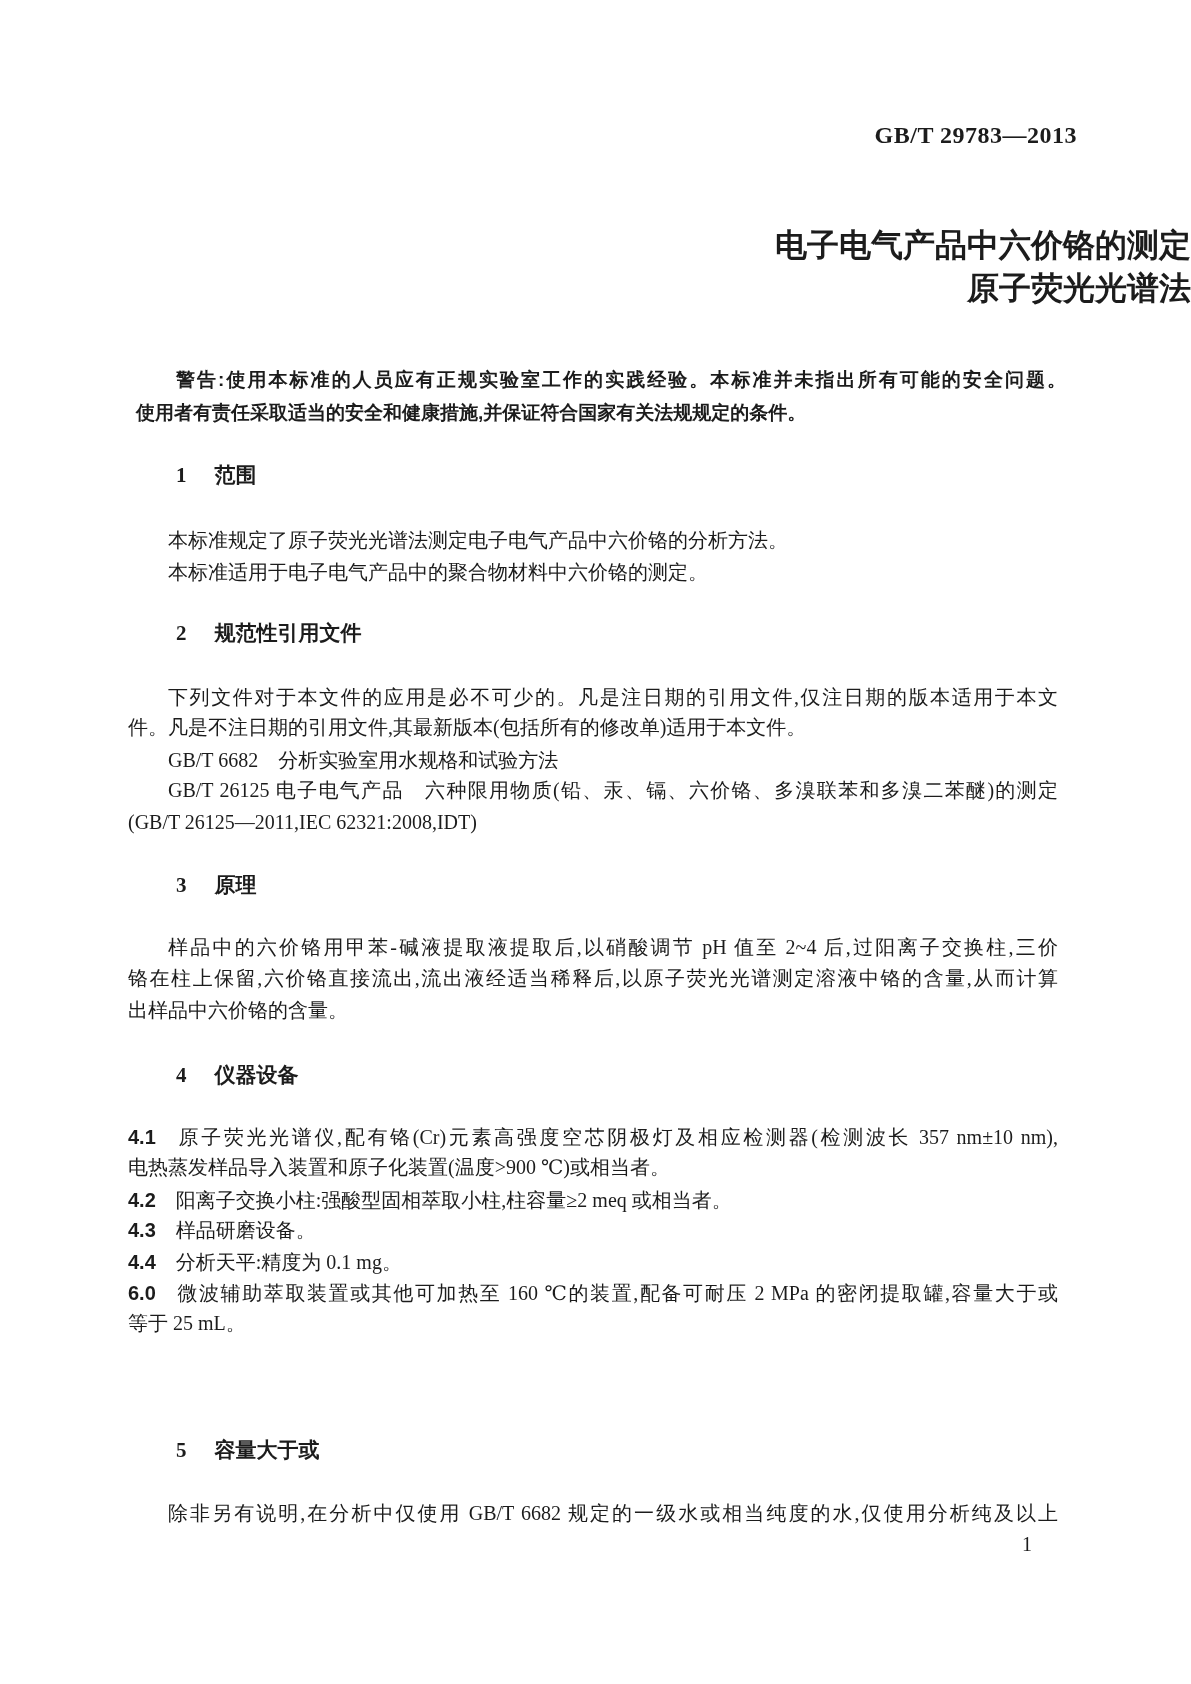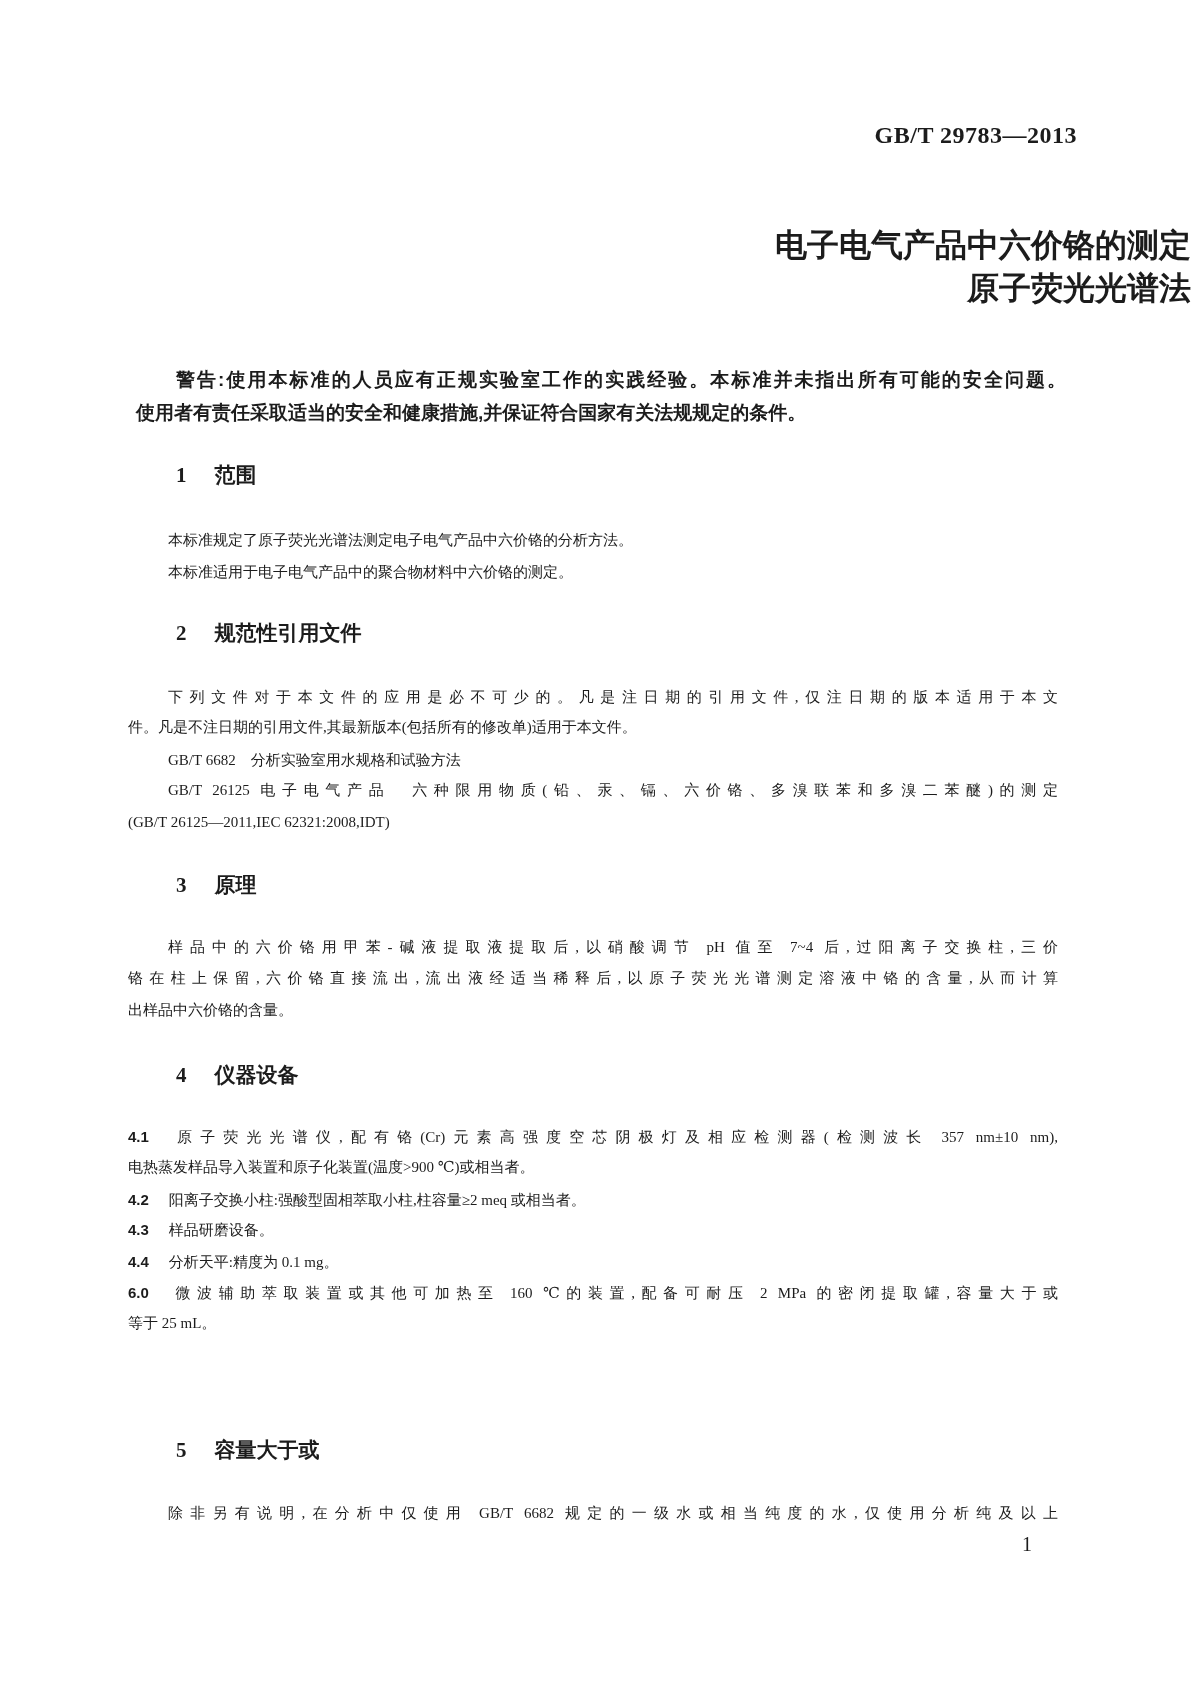--- a/index.html
+++ b/index.html
@@ -35,21 +35,21 @@
     text-align: right;
     font-family: "Liberation Sans", "DejaVu Sans", sans-serif;
     font-weight: bold;
     font-size: 32px;
     line-height: 43px;
   }
 
   .line {
     left: 128px;
     width: 930px;
-    font-size: 15px;
+    font-size: 20px;
     line-height: 30px;
     height: 30px;
     white-space: nowrap;
   }
   .jl {
     white-space: normal;
     text-align: justify;
     text-align-last: justify;
   }
   .indent { text-indent: 40px; }
@@ -112,21 +112,21 @@
   </div>
   <div class="abs line jl indent" style="top:682px">下列文件对于本文件的应用是必不可少的。凡是注日期的引用文件,仅注日期的版本适用于本文</div>
   <div class="abs line" style="top:712px">件。凡是不注日期的引用文件,其最新版本(包括所有的修改单)适用于本文件。</div>
   <div class="abs line indent" style="top:745px">GB/T 6682　分析实验室用水规格和试验方法</div>
   <div class="abs line jl indent" style="top:775px">GB/T 26125 电子电气产品　六种限用物质(铅、汞、镉、六价铬、多溴联苯和多溴二苯醚)的测定</div>
   <div class="abs line" style="top:807px">(GB/T 26125—2011,IEC 62321:2008,IDT)</div>
 
   <div class="abs sec-head" style="top:870px">
     <span class="sec-num">3</span><span>原理</span>
   </div>
-  <div class="abs line jl indent" style="top:932px">样品中的六价铬用甲苯-碱液提取液提取后,以硝酸调节 pH 值至 7~4 后,过阳离子交换柱,三价</div>
+  <div class="abs line jl indent" style="top:932px">样品中的六价铬用甲苯-碱液提取液提取后,以硝酸调节 pH 值至 2~4 后,过阳离子交换柱,三价</div>
   <div class="abs line jl" style="top:963px">铬在柱上保留,六价铬直接流出,流出液经适当稀释后,以原子荧光光谱测定溶液中铬的含量,从而计算</div>
   <div class="abs line" style="top:995px">出样品中六价铬的含量。</div>
 
   <div class="abs sec-head" style="top:1060px">
     <span class="sec-num">4</span><span>仪器设备</span>
   </div>
   <div class="abs line jl" style="top:1122px">
     <span class="inum">4.1</span><span>原子荧光光谱仪,配有铬(Cr)元素高强度空芯阴极灯及相应检测器(检测波长 357 nm±10 nm),</span>
   </div>
   <div class="abs line" style="top:1152px">电热蒸发样品导入装置和原子化装置(温度&gt;900 ℃)或相当者。</div>

